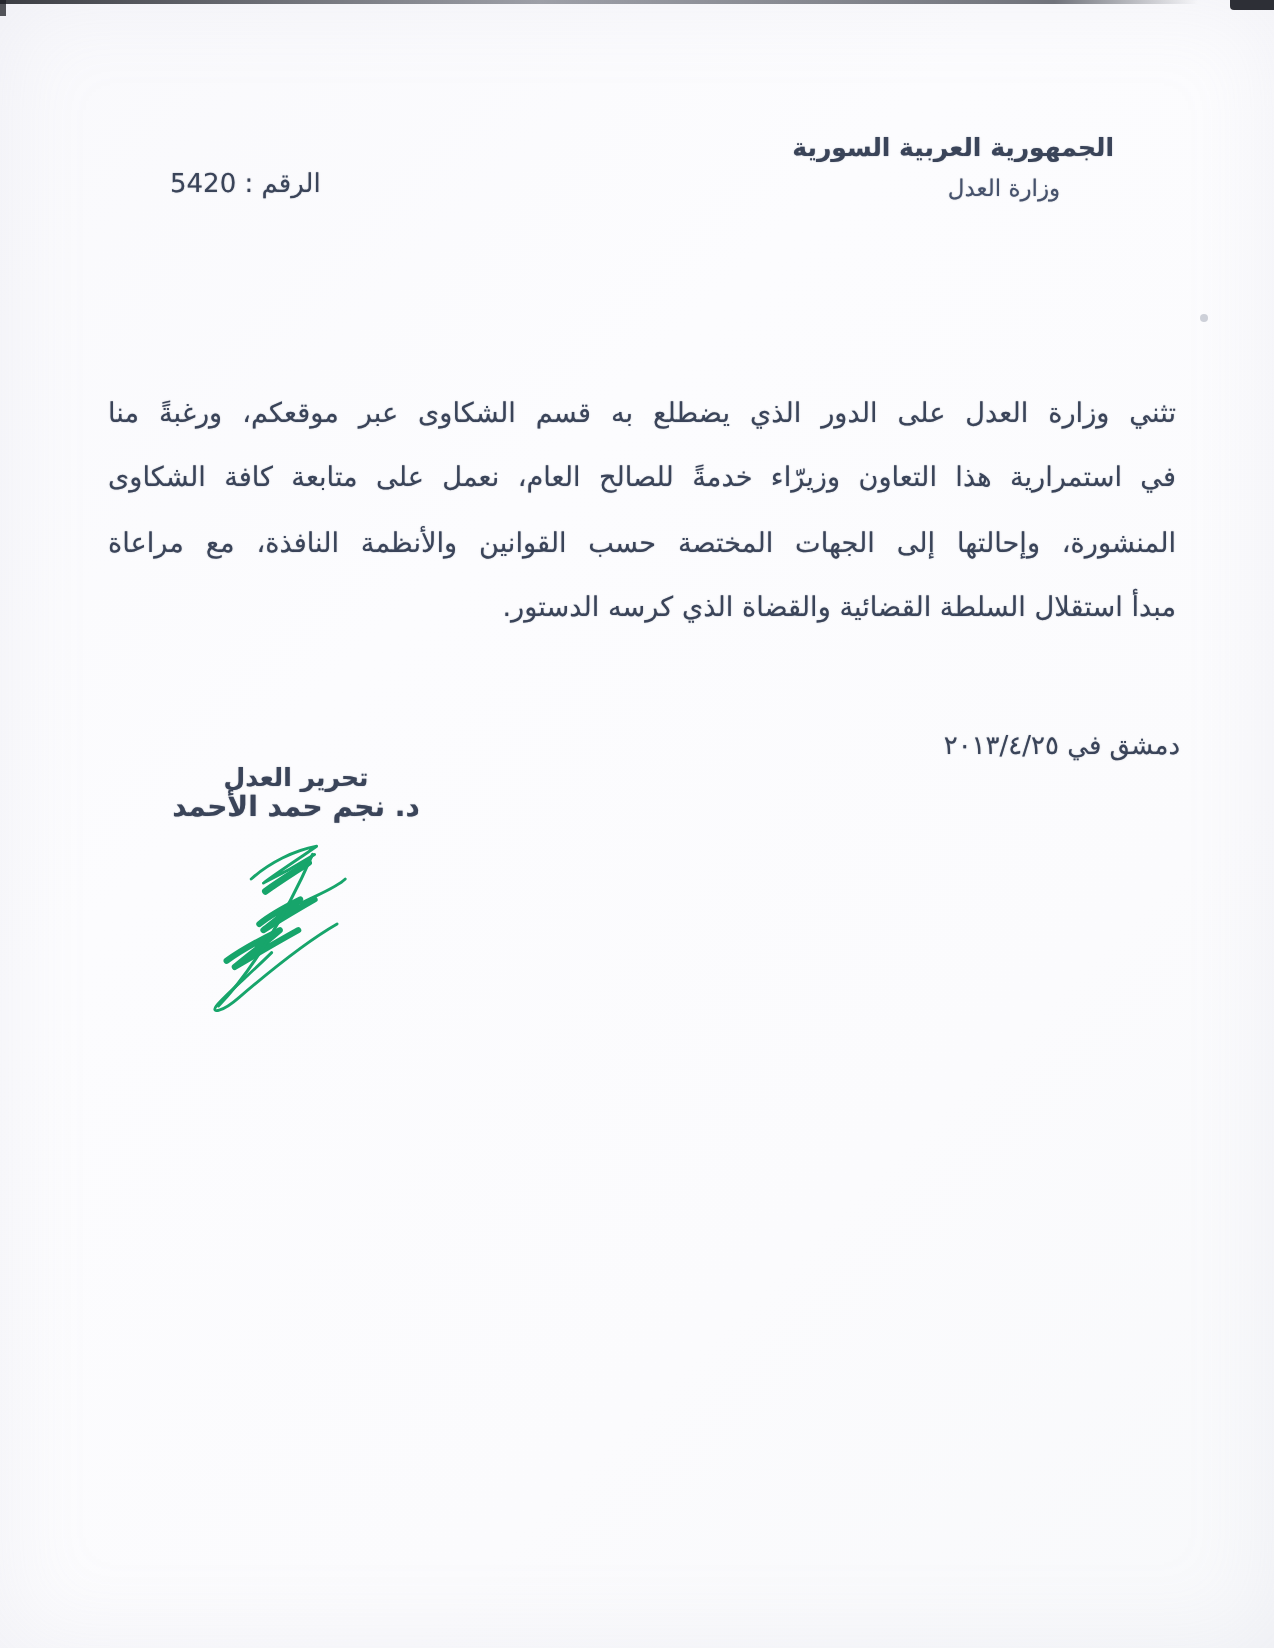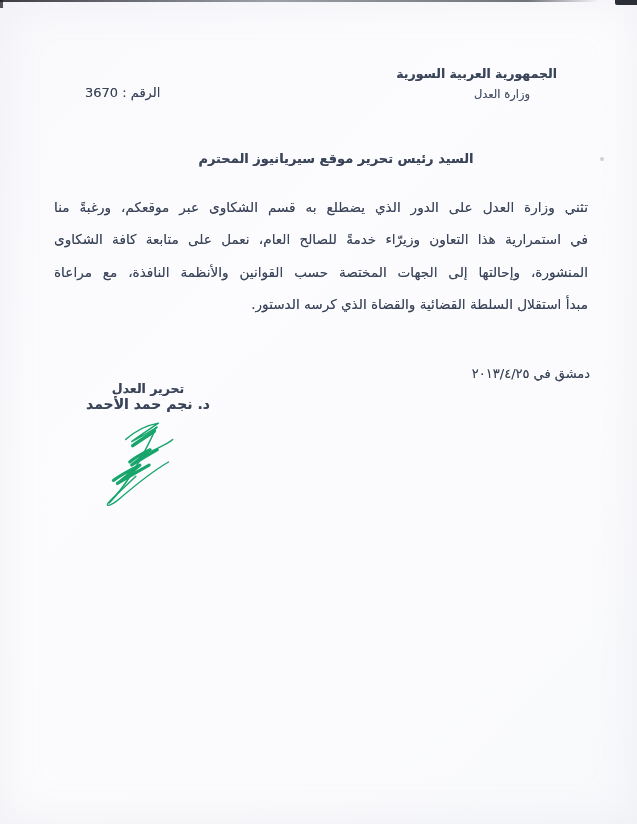--- a/index.html
+++ b/index.html
@@ -70,24 +70,23 @@
   <div class="scan-edge-tick"></div>
   <div class="scan-speck"></div>
 
   <header class="abs letterhead">
     <div class="letterhead-country ink">الجمهورية العربية السورية</div>
     <div class="letterhead-ministry ink">وزارة العدل</div>
   </header>
 
   <div class="abs reference ink">
     <span>الرقم :</span>
-    <span>3670</span>
+    <span>5420</span>
   </div>
 
-  <div class="abs addressee ink">السيد رئيس تحرير موقع سيريانيوز المحترم</div>
 
   <div class="abs body">
     <div class="body-line ink">تثني وزارة العدل على الدور الذي يضطلع به قسم الشكاوى عبر موقعكم، ورغبةً منا</div>
     <div class="body-line ink">في استمرارية هذا التعاون وزيرّاء خدمةً للصالح العام، نعمل على متابعة كافة الشكاوى</div>
     <div class="body-line ink">المنشورة، وإحالتها إلى الجهات المختصة حسب القوانين والأنظمة النافذة، مع مراعاة</div>
     <div class="body-line last ink">مبدأ استقلال السلطة القضائية والقضاة الذي كرسه الدستور.</div>
   </div>
 
 
   <div class="abs dateline ink">دمشق في ٢٠١٣/٤/٢٥</div>

